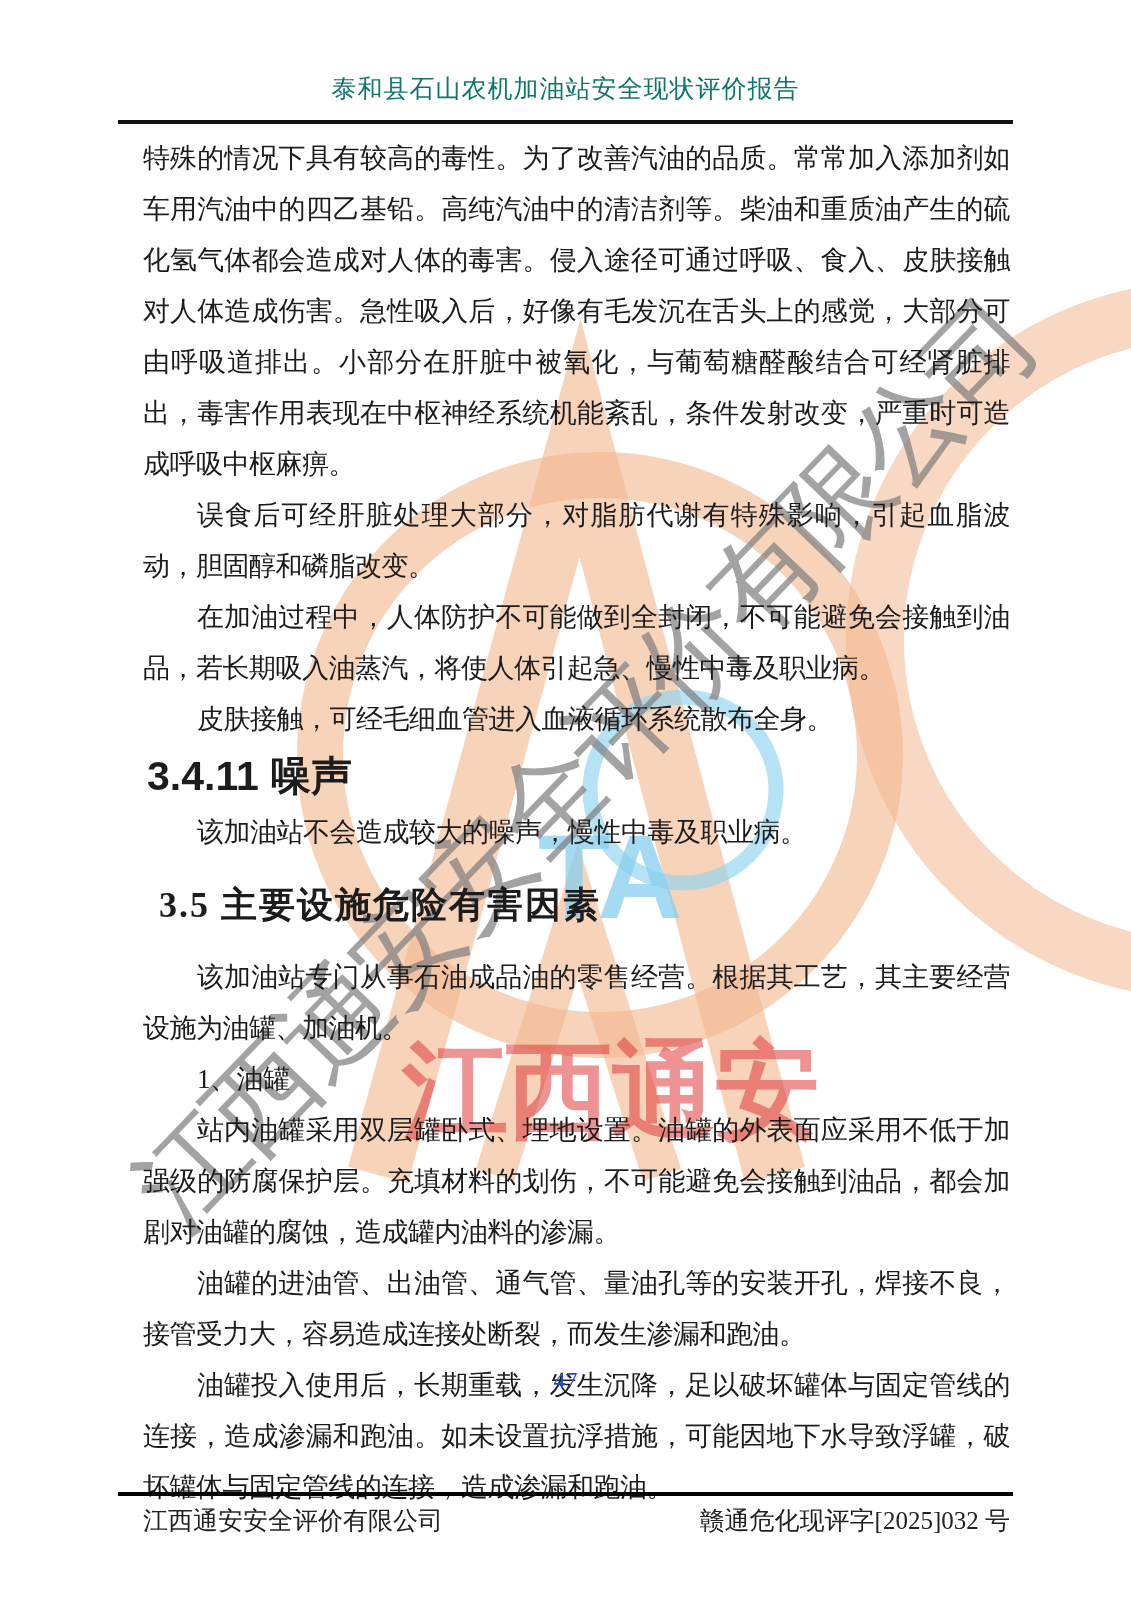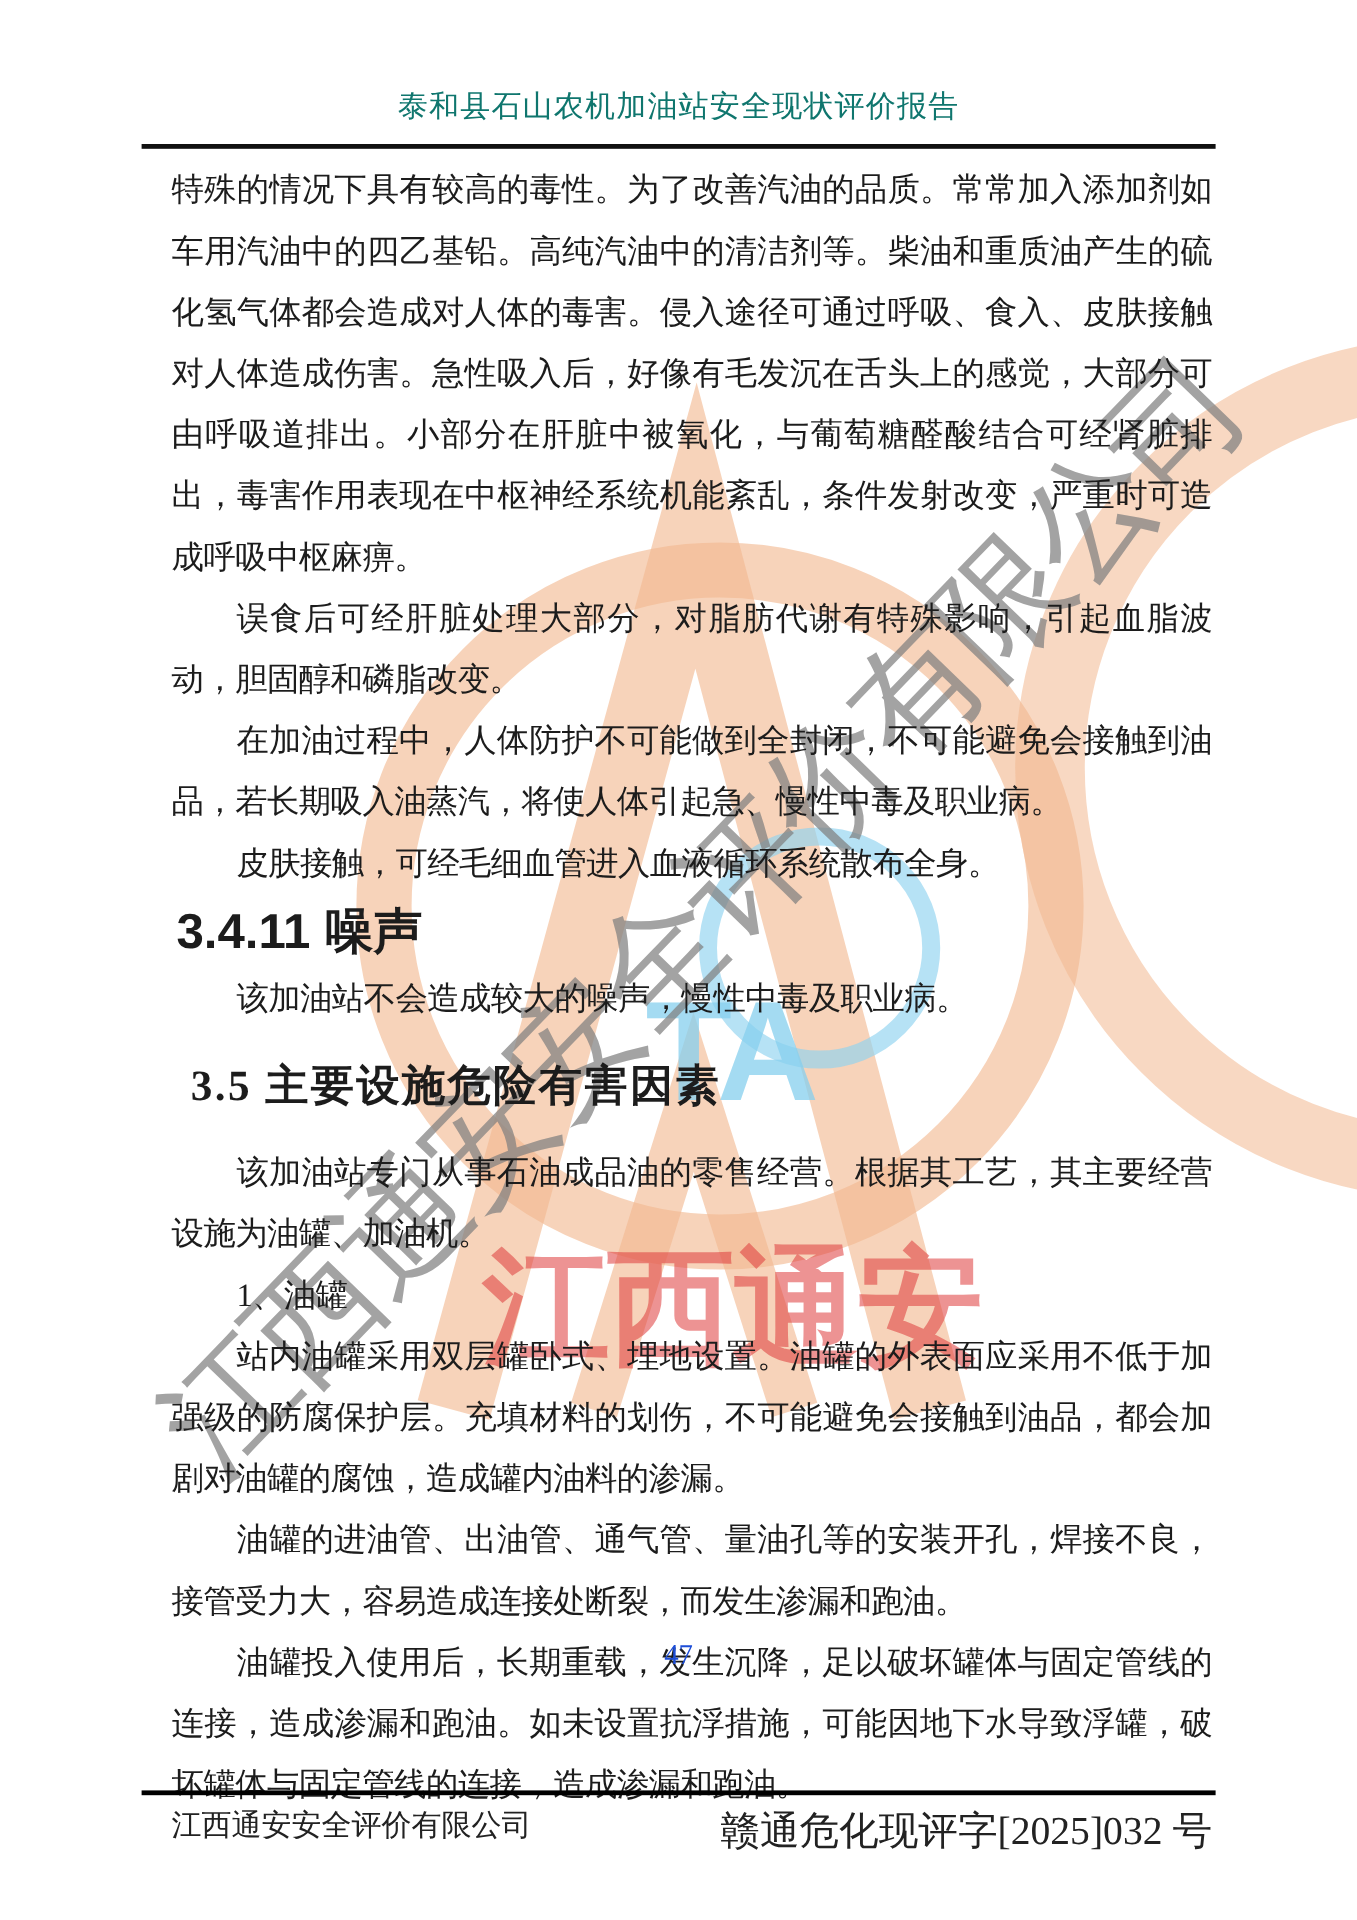--- a/index.html
+++ b/index.html
@@ -42,21 +42,21 @@
     text-align:center; font-size:24px; color:#1d4ed8; z-index:3;
   }
   .footer-rule {
     position:absolute; top:1492px; left:118px; width:895px; height:4px;
     background:#000; z-index:3;
   }
   .footer-left {
     position:absolute; top:1504px; left:143px; font-size:25px; color:#222; z-index:3;
   }
   .footer-right {
-    position:absolute; top:1504px; right:121px; font-size:33px; color:#222; z-index:3;
+    position:absolute; top:1504px; right:121px; font-size:25px; color:#222; z-index:3;
   }
   
   .wm-layer {
     position:absolute; inset:0; z-index:1; pointer-events:none; overflow:hidden;
   }
   .wm-svg { position:absolute; left:0; top:0; }
   .wm-ta {
     position:absolute; left:538px; top:818px;
     font-family:"Liberation Sans","DejaVu Sans",sans-serif;
     font-weight:bold; font-size:118px; line-height:1;

